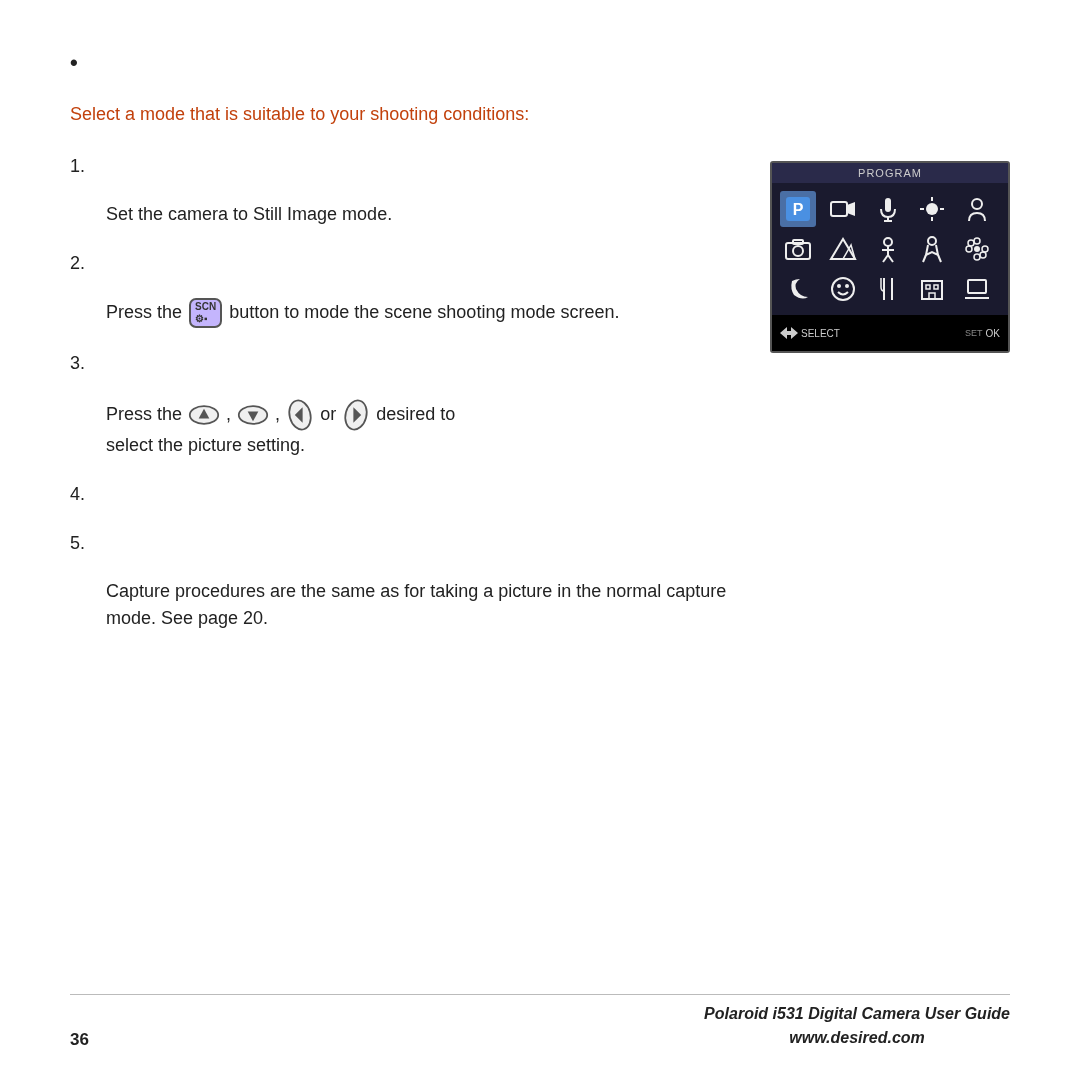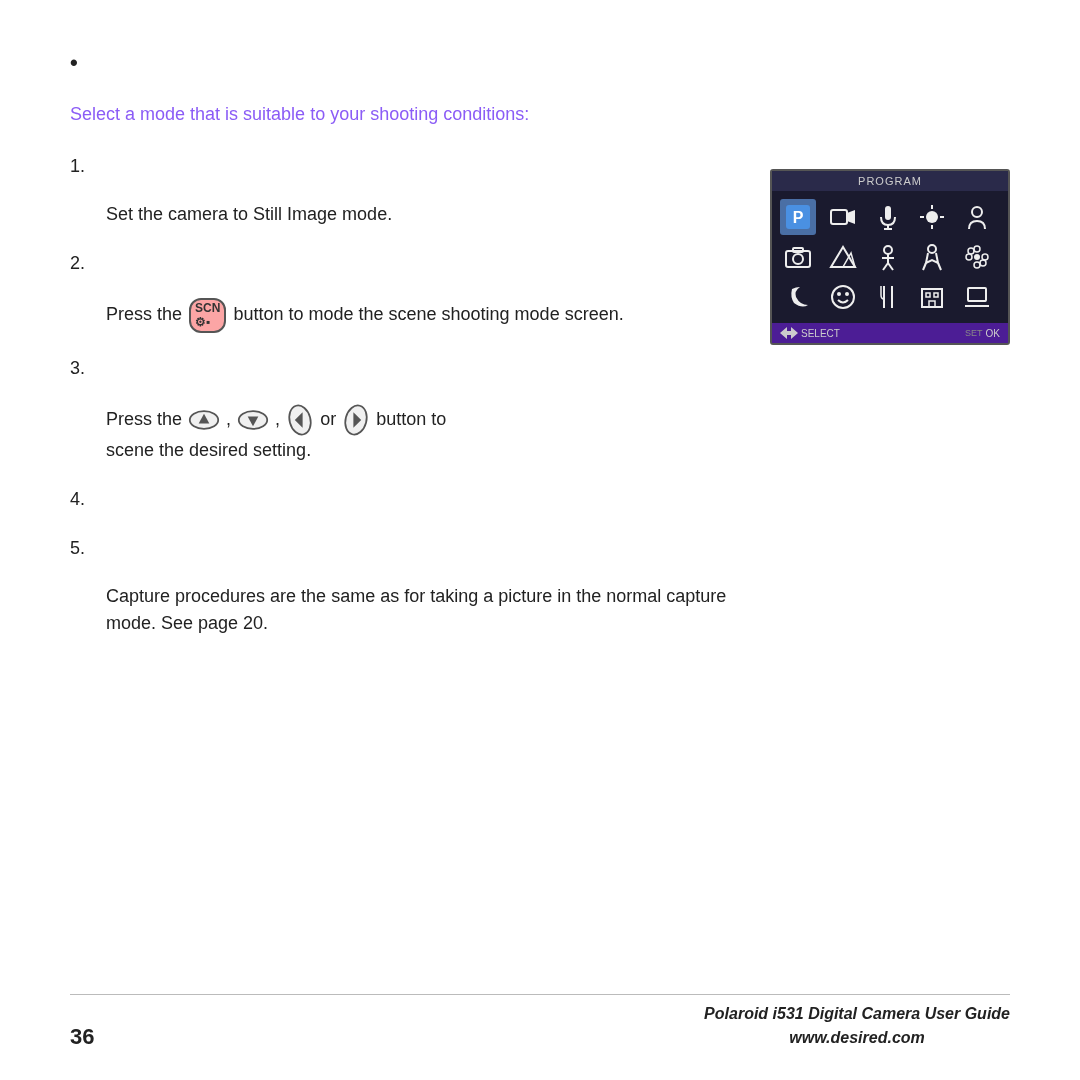--- a/index.html
+++ b/index.html
@@ -25,21 +25,21 @@
       display: flex;
       align-items: center;
       gap: 8px;
     }
     .bullet {
       font-size: 22px;
     }
     .subtitle {
       font-size: 18px;
       margin-bottom: 28px;
-      color: #8b5cf6;
+      color: #c2410c;
     }
     .content-area {
       display: flex;
       gap: 30px;
       align-items: flex-start;
     }
     .steps {
       flex: 1;
     }
     .step {
@@ -61,26 +61,26 @@
     .inline-icon {
       display: inline-flex;
       align-items: center;
       vertical-align: middle;
       margin: 0 2px;
     }
     
     .scn-btn {
       display: inline-block;
       border: 2px solid #555;
-      border-radius: 12px;
+      border-radius: 7px;
       padding: 1px 4px;
-      font-size: 12px;
+      font-size: 10px;
       font-weight: bold;
       color: #333;
-      background: #fca5a5;
+      background: #c4b5fd;
       vertical-align: middle;
       line-height: 1.2;
     }
     
     .arrow-btn {
       display: inline-block;
       width: 32px;
       height: 22px;
       vertical-align: middle;
       margin: 0 1px;
@@ -103,21 +103,21 @@
       line-height: 1.1;
       flex-direction: column;
     }
     
     .program-screen {
       width: 240px;
       min-width: 240px;
       border: 2px solid #555;
       background: #1a1a2e;
       border-radius: 3px;
-      margin-top: 16px;
+      margin-top: 8px;
       flex-shrink: 0;
     }
     .program-header {
       background: #2a2a4a;
       color: #ccc;
       font-size: 11px;
       text-align: center;
       padding: 4px 8px;
       letter-spacing: 1px;
       text-transform: uppercase;
@@ -135,44 +135,44 @@
       width: 36px;
       height: 36px;
       color: #eee;
       font-size: 18px;
     }
     .prog-item.selected {
       background: #4a6fa5;
       border-radius: 3px;
     }
     .program-footer {
-      background: #4c1d95;
+      background: #000000;
       display: flex;
       justify-content: space-between;
-      padding: 4px 8px;
+      padding: 12px 8px;
       color: #ccc;
       font-size: 10px;
     }
     .prog-footer-left, .prog-footer-right {
       display: flex;
       align-items: center;
       gap: 3px;
     }
     .footer-bar {
       margin-top: 20px;
       position: absolute;
       bottom: 30px;
       left: 70px;
       right: 70px;
       display: flex;
       justify-content: space-between;
       align-items: flex-end;
     }
     .page-num {
-      font-size: 22px;
+      font-size: 17px;
       font-weight: bold;
       color: #222;
     }
     .footer-text {
       text-align: center;
       font-style: italic;
       font-weight: bold;
       font-size: 16px;
       color: #222;
       line-height: 1.5;
@@ -237,23 +237,23 @@
           <svg class="inline-icon" viewBox="0 0 30 38" width="26" height="34">
             <ellipse cx="15" cy="19" rx="12" ry="17" fill="#f0f0f0" stroke="#555" stroke-width="2" transform="rotate(-15, 15, 19)"></ellipse>
             <polygon points="9,19 18,10 18,28" fill="#555"></polygon>
           </svg>
           <span>or</span>
           
           <svg class="inline-icon" viewBox="0 0 30 38" width="26" height="34">
             <ellipse cx="15" cy="19" rx="12" ry="17" fill="#f0f0f0" stroke="#555" stroke-width="2" transform="rotate(15, 15, 19)"></ellipse>
             <polygon points="21,19 12,10 12,28" fill="#555"></polygon>
           </svg>
-          <span>button to</span>
+          <span>desired to</span>
           <br>
-          <span>scene the desired setting.</span>
+          <span>select the picture setting.</span>
         </span>
       </div>
 
       <div class="step">
         <span class="step-num">4.</span>
       </div>
 
       <div class="step">
         <span class="step-num">5.</span>
         <span class="step-text">Capture procedures are the same as for taking a picture in the normal capture mode. See page 20.</span>

